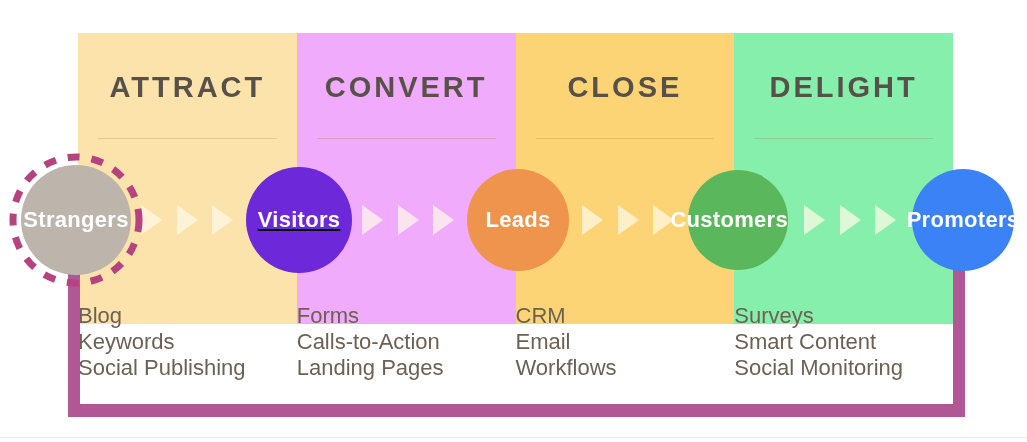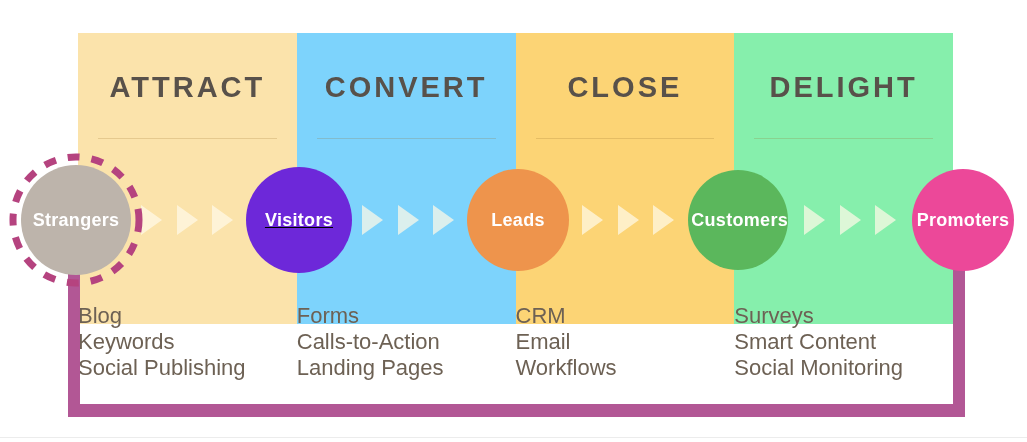--- a/index.html
+++ b/index.html
@@ -85,21 +85,21 @@
     position: absolute;
     border-radius: 50%;
     display: flex;
     align-items: center;
     justify-content: center;
     z-index: 3;
   }
   .persona-circle span {
     color: #ffffff;
     font-weight: 700;
-    font-size: 18px;
+    font-size: 22px;
     letter-spacing: 0.3px;
     white-space: nowrap;
   }
   .c-strangers { left: 21px;  top: 165px; width: 110px; height: 110px; }
   .c-visitors  { left: 246px; top: 167px; width: 106px; height: 106px; }
   .c-leads     { left: 467px; top: 169px; width: 102px; height: 102px; }
   .c-customers { left: 688px; top: 170px; width: 100px; height: 100px; }
   .c-promoters { left: 912px; top: 169px; width: 102px; height: 102px; }
 
   .dashed-ring {
@@ -132,21 +132,21 @@
     <div class="stage-panel" style="background-color: rgb(251, 227, 171);">
       <div class="stage-title">ATTRACT</div>
       <div class="stage-divider"></div>
       <div class="stage-tools">
         <div>Blog</div>
         <div>Keywords</div>
         <div>Social Publishing</div>
       </div>
     </div>
 
-    <div class="stage-panel" style="background-color: #7dd3fc;">
+    <div class="stage-panel" style="background-color: #f0abfc;">
       <div class="stage-title">CONVERT</div>
       <div class="stage-divider"></div>
       <div class="stage-tools">
         <div>Forms</div>
         <div>Calls-to-Action</div>
         <div>Landing Pages</div>
       </div>
     </div>
 
     <div class="stage-panel" style="background-color: rgb(252, 212, 117);">
@@ -203,19 +203,19 @@
   </div>
   <div class="persona-circle c-visitors" style="background-color: #6d28d9; text-decoration: underline;">
     <span>Visitors</span>
   </div>
   <div class="persona-circle c-leads" style="background-color: rgb(238, 148, 76);">
     <span>Leads</span>
   </div>
   <div class="persona-circle c-customers" style="background-color: rgb(91, 183, 92); justify-content: flex-end;">
     <span>Customers</span>
   </div>
-  <div class="persona-circle c-promoters" style="background-color: #ec4899;">
+  <div class="persona-circle c-promoters" style="background-color: #3b82f6;">
     <span>Promoters</span>
   </div>
 
   <div class="bottom-rule"></div>
 
 </div>
 
 </body></html>

